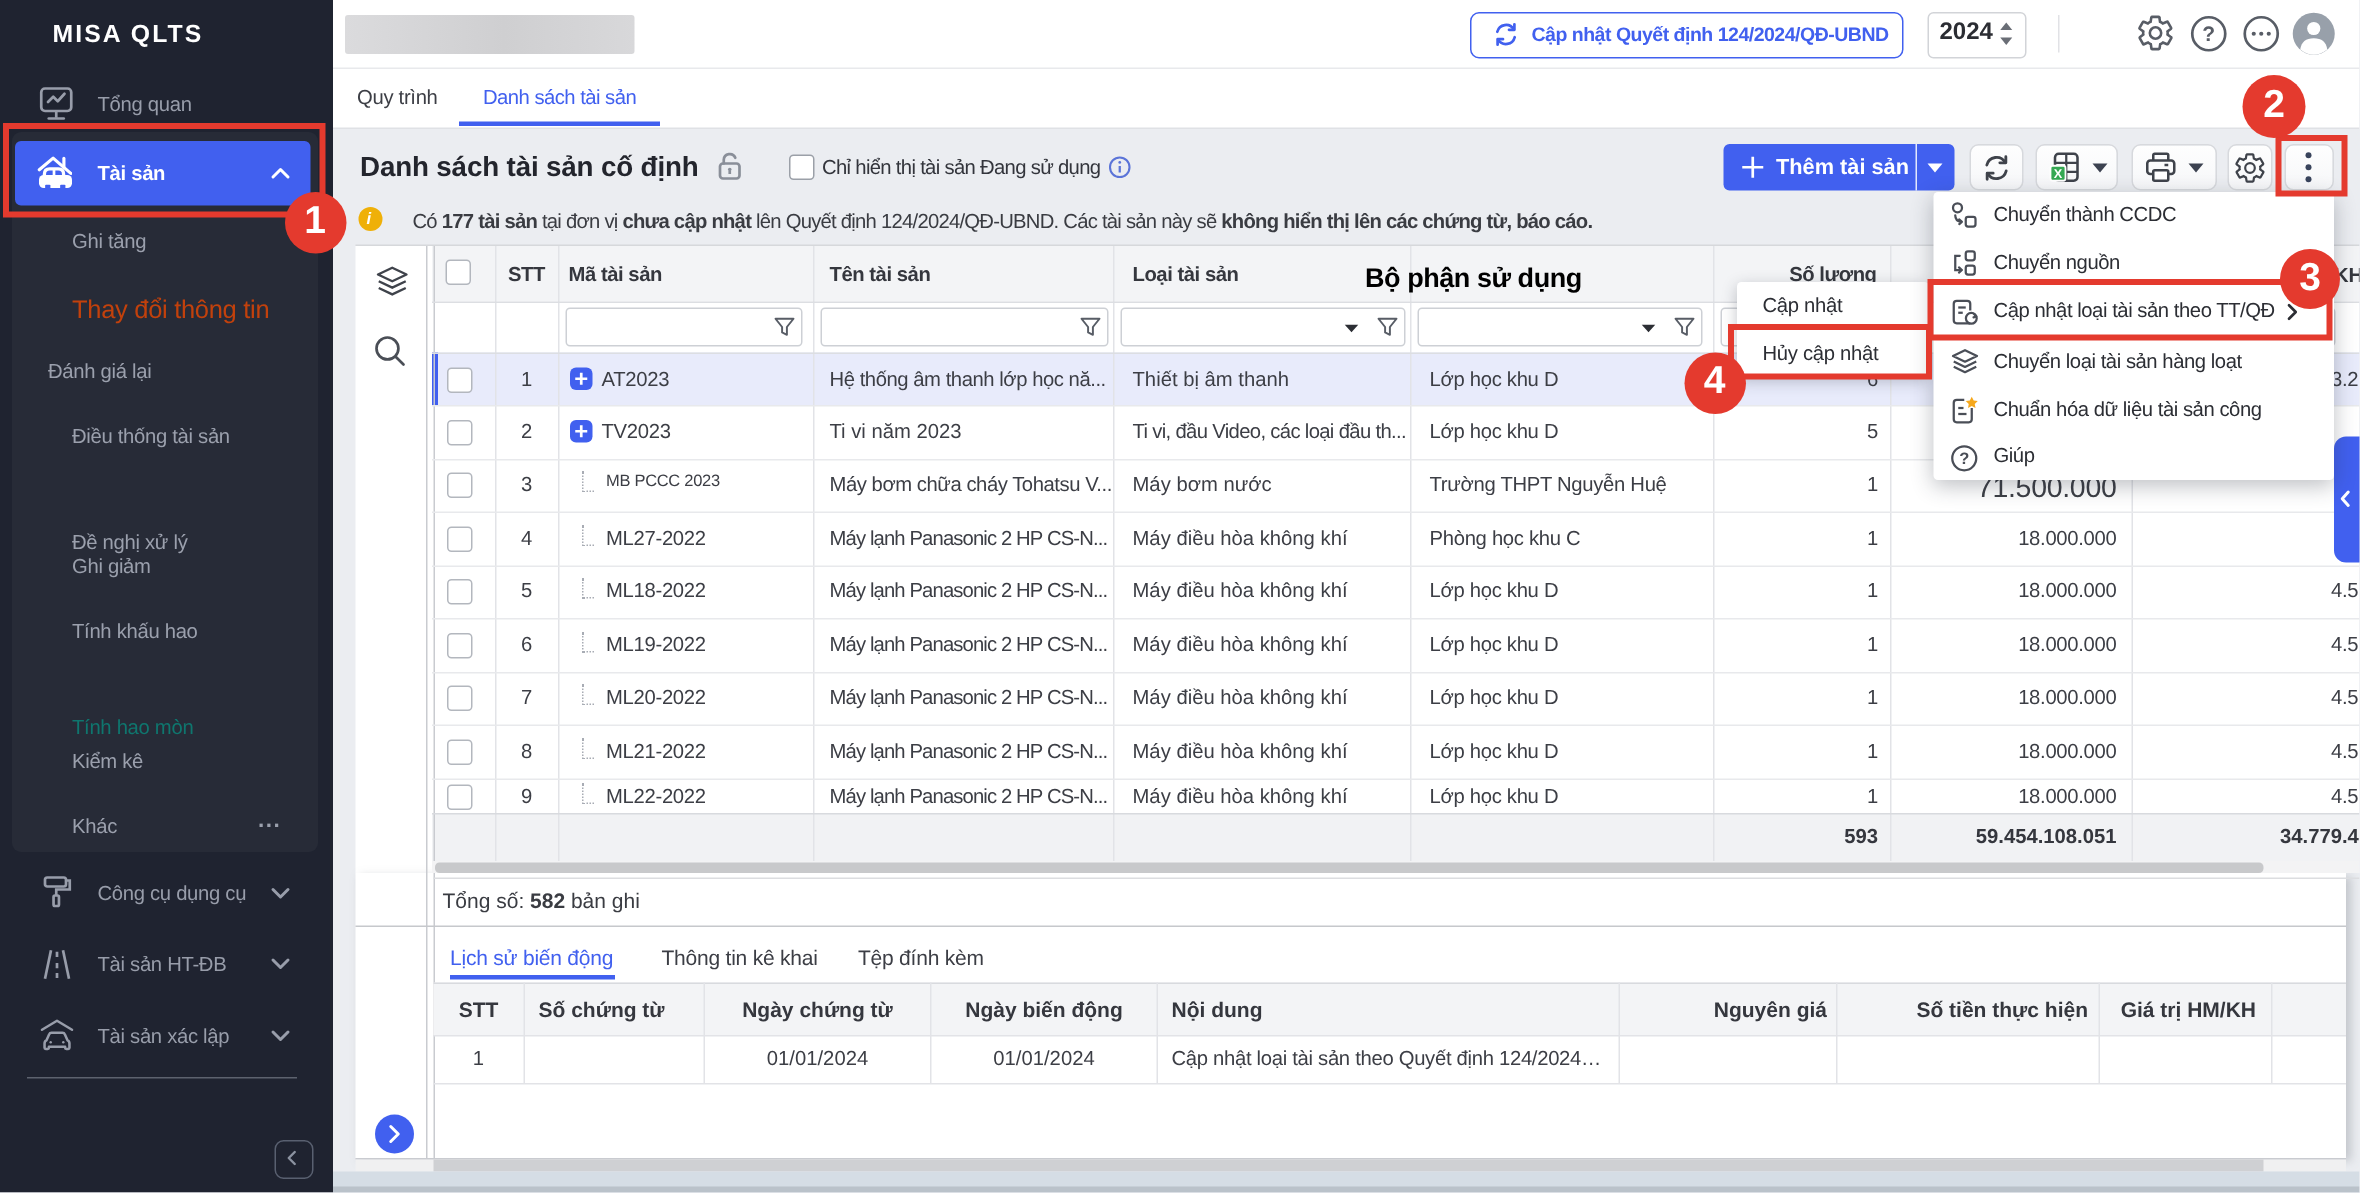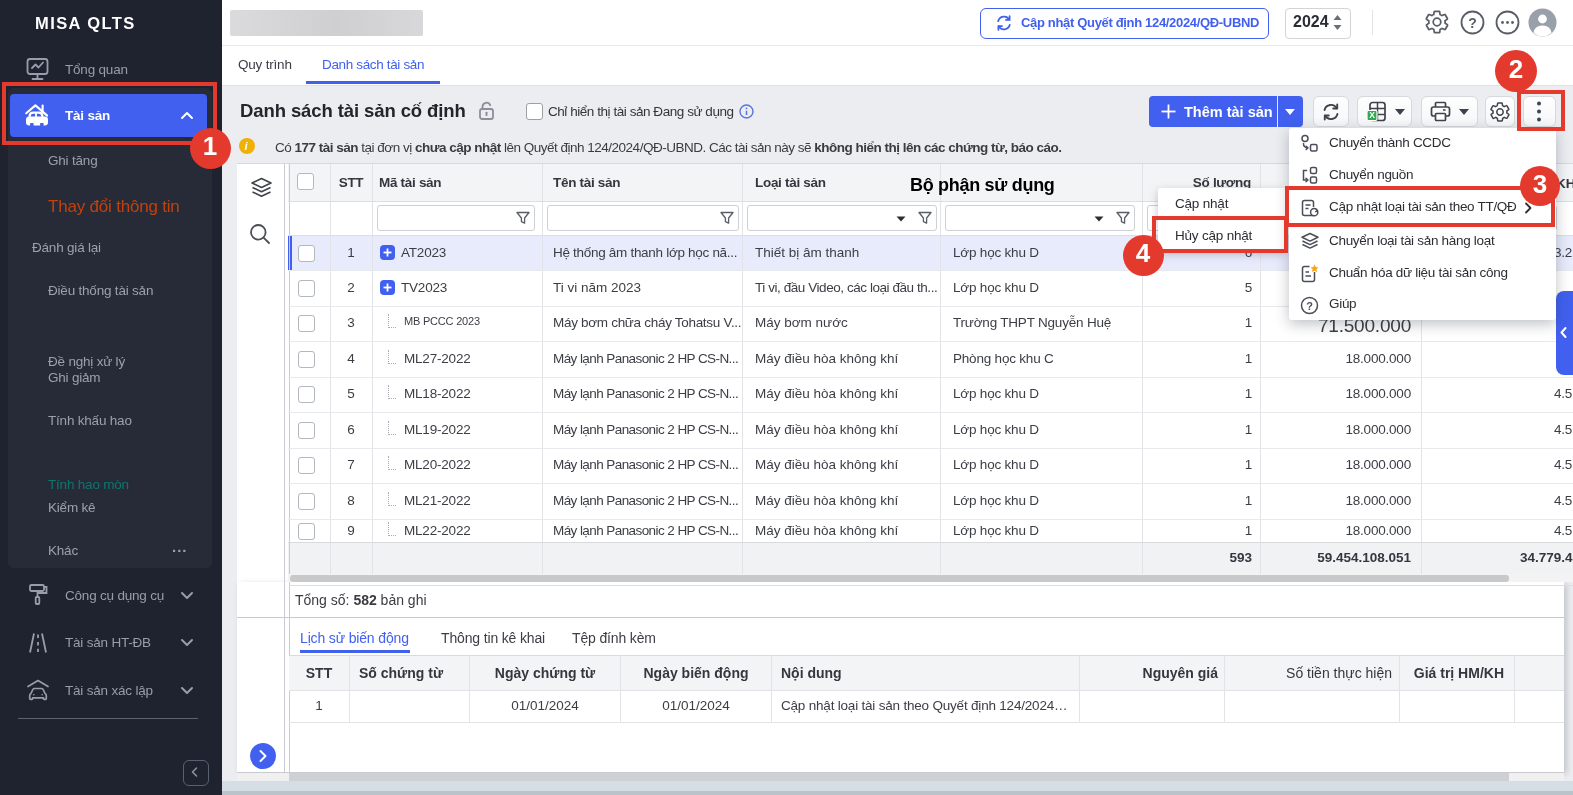--- a/index.html
+++ b/index.html
@@ -381,21 +381,21 @@
 <div class="vl" style="left:1079px;top:655px;height:67px;background:#e2e3e7;"></div>
 <div class="vl" style="left:1224px;top:655px;height:67px;background:#e2e3e7;"></div>
 <div class="vl" style="left:1399px;top:655px;height:67px;background:#e2e3e7;"></div>
 <div class="vl" style="left:1514px;top:655px;height:67px;background:#e2e3e7;"></div>
 <div class="t" style="left:319px;transform:translateX(-50%);top:665px;font-size:14px;font-weight:bold;color:#35373e;">STT</div>
 <div class="t" style="left:359px;top:665px;font-size:14px;font-weight:bold;color:#35373e;">Số chứng từ</div>
 <div class="t" style="left:545px;transform:translateX(-50%);top:665px;font-size:14px;font-weight:bold;color:#35373e;">Ngày chứng từ</div>
 <div class="t" style="left:696px;transform:translateX(-50%);top:665px;font-size:14px;font-weight:bold;color:#35373e;">Ngày biến động</div>
 <div class="t" style="left:781px;top:665px;font-size:14px;font-weight:bold;color:#35373e;">Nội dung</div>
 <div class="t" style="right:355px;top:665px;font-size:14px;font-weight:bold;color:#35373e;">Nguyên giá</div>
-<div class="t" style="right:181px;top:665px;font-size:14px;font-weight:normal;color:#35373e;">Số tiền thực hiện</div>
+<div class="t" style="right:181px;top:665px;font-size:14px;font-weight:bold;color:#35373e;">Số tiền thực hiện</div>
 <div class="t" style="right:69px;top:665px;font-size:14px;font-weight:bold;color:#35373e;">Giá trị HM/KH</div>
 <div class="t" style="left:319px;top:698px;transform:translateX(-50%);font-size:13.5px;color:#3c3e45;">1</div>
 <div class="t" style="left:545px;top:698px;transform:translateX(-50%);font-size:13.5px;color:#3c3e45;">01/01/2024</div>
 <div class="t" style="left:696px;top:698px;transform:translateX(-50%);font-size:13.5px;color:#3c3e45;">01/01/2024</div>
 <div class="t" style="left:781px;top:698px;max-width:287px;overflow:hidden;text-overflow:ellipsis;font-size:13.5px;letter-spacing:-0.2px;color:#3c3e45;">Cập nhật loại tài sản theo Quyết định 124/2024/QĐ-UBND</div>
 <div class="hl" style="left:237px;top:772px;width:1327px;background:#c9cbd0;"></div>
 <div class="a" style="left:237px;top:773px;width:1327px;height:8px;background:#f0f0f1;"></div>
 <div class="a" style="left:289px;top:773px;width:1220px;height:8px;background:#cfd0d3;"></div>
 <div class="a" style="left:222px;top:781px;width:1351px;height:14px;background:#d5dde5;"></div>
 <div class="a" style="left:222px;top:791px;width:1351px;height:4px;background:#bac2ca;"></div>

